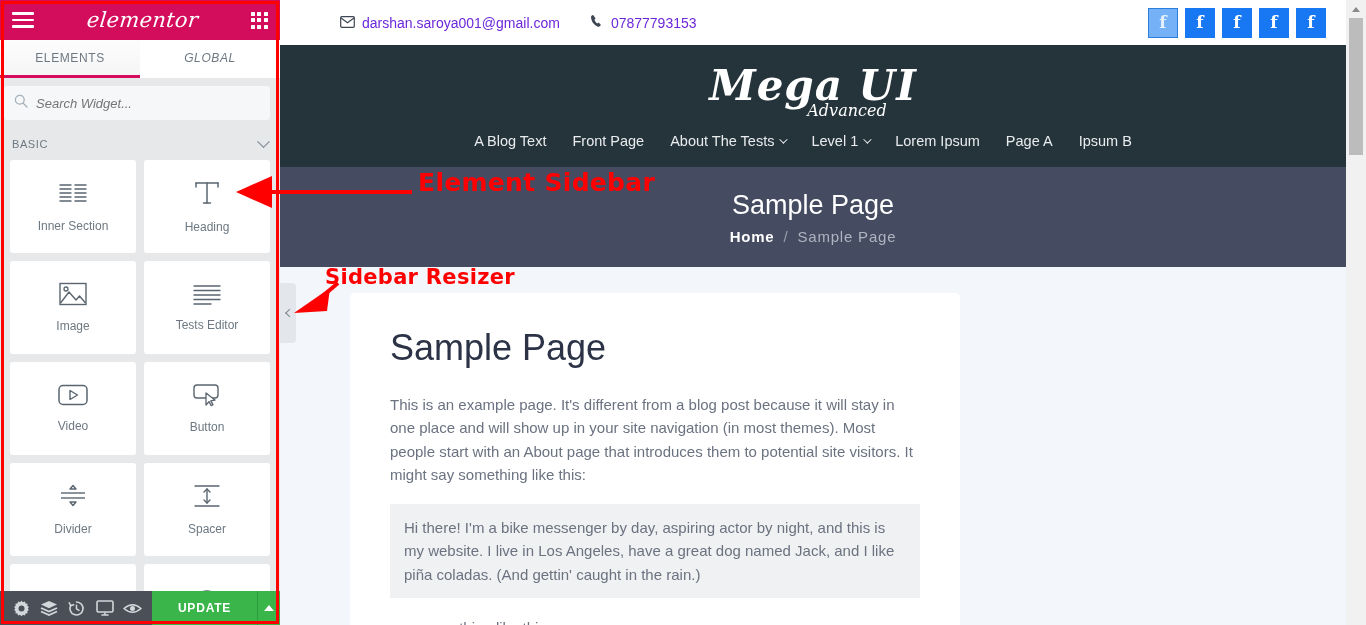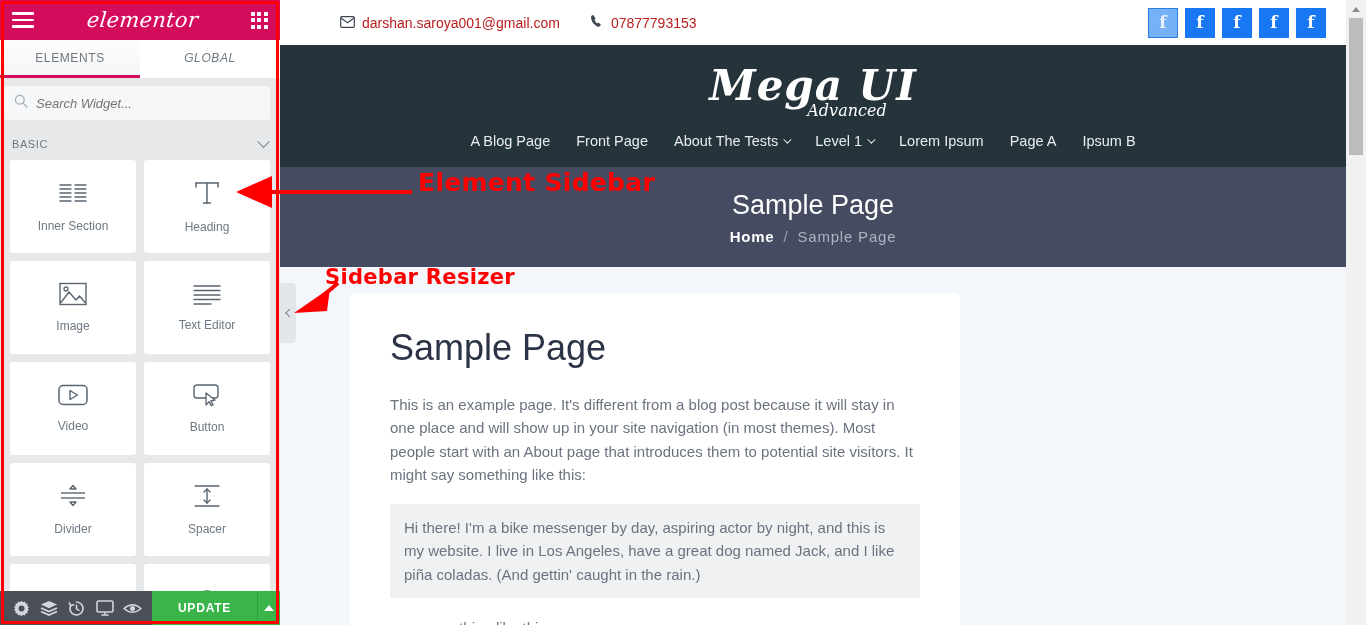--- a/index.html
+++ b/index.html
@@ -97,21 +97,21 @@
   .red-frame {
     position: absolute; left: 1px; top: 1px; width: 278px; height: 623px;
     border: 3px solid #fe0000; z-index: 60; pointer-events: none;
   }
 
   
   .preview { position: absolute; left: 280px; top: 0; width: 1086px; height: 625px; background: #fff; overflow: hidden; }
 
   .topbar { height: 45px; background: #fff; display: flex; align-items: center; padding: 0 14px 0 60px; }
   .topbar .contact { display: flex; align-items: center; gap: 30px; }
-  .cinfo { display: flex; align-items: center; gap: 7px; font-size: 14px; color: #b91c1c; }
+  .cinfo { display: flex; align-items: center; gap: 7px; font-size: 14px; color: #6d28d9; }
   .socials { margin-left: auto; display: flex; gap: 7px; padding-right: 26px; }
   .sbtn { width: 30px; height: 30px; background: #1877f2; display: flex; align-items: center; justify-content: center; cursor: pointer; }
   .sbtn.hl { background: #74b1f7; border: 1px solid #2a7de1; }
   .fb { color: #fff; font-family: "DejaVu Serif", serif; font-weight: bold; font-size: 17px; line-height: 1; }
   .sbtn.hl .fb { color: #e6f0fd; }
 
   .masthead { background: #25333a; height: 122px; padding-right: 20px; }
   .brand { text-align: center; padding-top: 20px; }
   .brand .bname {
     color: #fff; font-size: 42px; font-family: "DejaVu Serif", serif;
@@ -208,21 +208,21 @@
       </div>
     </div>
 
     <div class="masthead">
       <div class="brand">
         <div class="bname">Mega UI</div>
         <div class="btag">Advanced</div>
       </div>
       <div class="navrow">
         <a>
-            <span>A Blog Page</span>
+            <span>A Blog Text</span>
           </a>
         <a>
             <span>Front Page</span>
           </a>
         <a>
             <span>About The Tests</span>
             <i class="dchev"></i>
           </a>
         <a>
             <span>Level 1</span>
@@ -365,21 +365,21 @@
           <svg width="30" height="22" viewBox="0 0 30 22">
             <g stroke="#5a6570" stroke-width="1.4" stroke-linecap="round">
               <path d="M2 3 H28"></path>
                 <path d="M2 7.5 H28"></path>
                 <path d="M2 12 H28"></path>
                 <path d="M2 16.5 H28"></path>
                 <path d="M2 21 H19"></path>
             </g>
           </svg>
         </span>
-        <span class="wlabel">Text Editor</span>
+        <span class="wlabel">Tests Editor</span>
       </div>
 
       <div class="widget">
         <span>
           <svg width="30" height="22" viewBox="0 0 30 22">
             <rect x="1" y="1.5" width="28" height="19" rx="4" fill="none" stroke="#5a6570" stroke-width="1.5"></rect>
             <path d="M12 6.5 L19.5 11 L12 15.5 Z" fill="none" stroke="#5a6570" stroke-width="1.4" stroke-linejoin="round"></path>
           </svg>
         </span>
         <span class="wlabel">Video</span>

